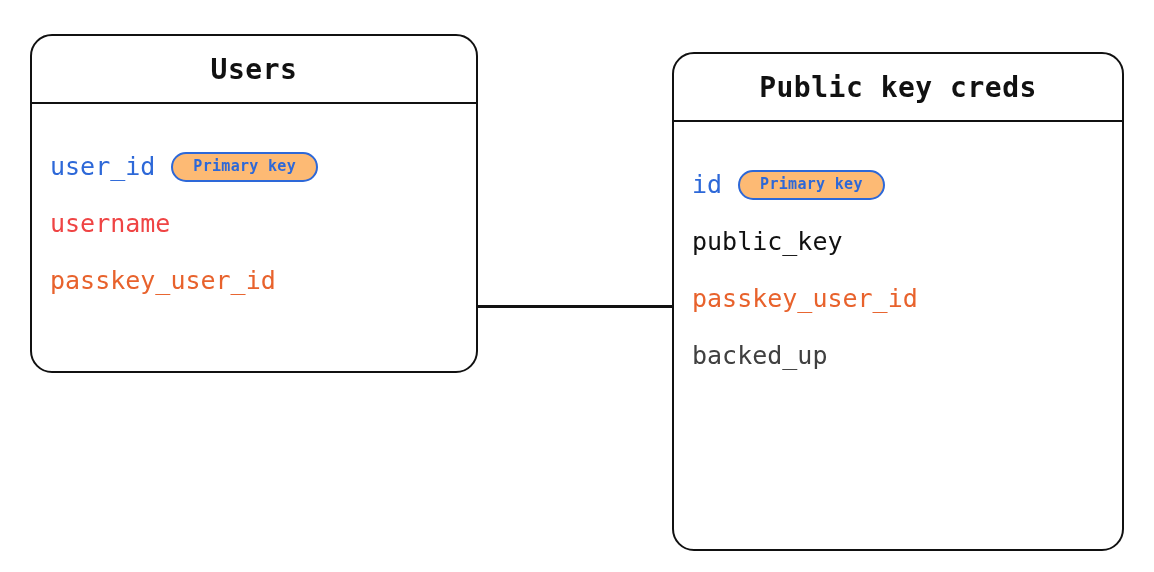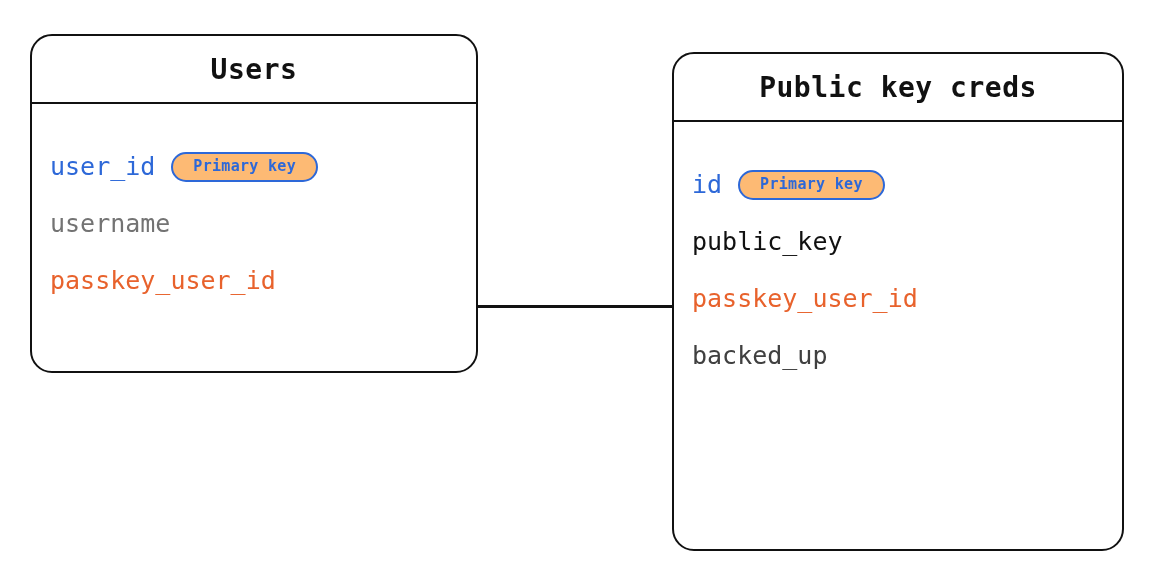--- a/index.html
+++ b/index.html
@@ -113,21 +113,21 @@
         <div class="entity-title" style="color: rgb(17, 17, 17);">Users</div>
       </div>
       <div class="entity-fields">
         <div class="field-row">
           <span class="field-name c-pk" style="color: rgb(45, 104, 216);">user_id</span>
           <span class="badge" style="border-color: rgb(45, 104, 216);">
             <span class="badge-label" style="color: rgb(45, 104, 216);">Primary key</span>
           </span>
         </div>
         <div class="field-row">
-          <span class="field-name c-plain" style="color: #737373;">username</span>
+          <span class="field-name c-plain" style="color: #ef4444;">username</span>
         </div>
         <div class="field-row">
           <span class="field-name c-fk" style="color: rgb(232, 98, 44);">passkey_user_id</span>
         </div>
       </div>
     </div>
     <div class="entity" style="left: 672px; top: 52px; width: 452px; height: 499px; border-color: rgb(17, 17, 17);">
       <div class="entity-header" style="border-bottom-color: rgb(17, 17, 17);">
         <div class="entity-title" style="color: rgb(17, 17, 17);">Public key creds</div>
       </div>

